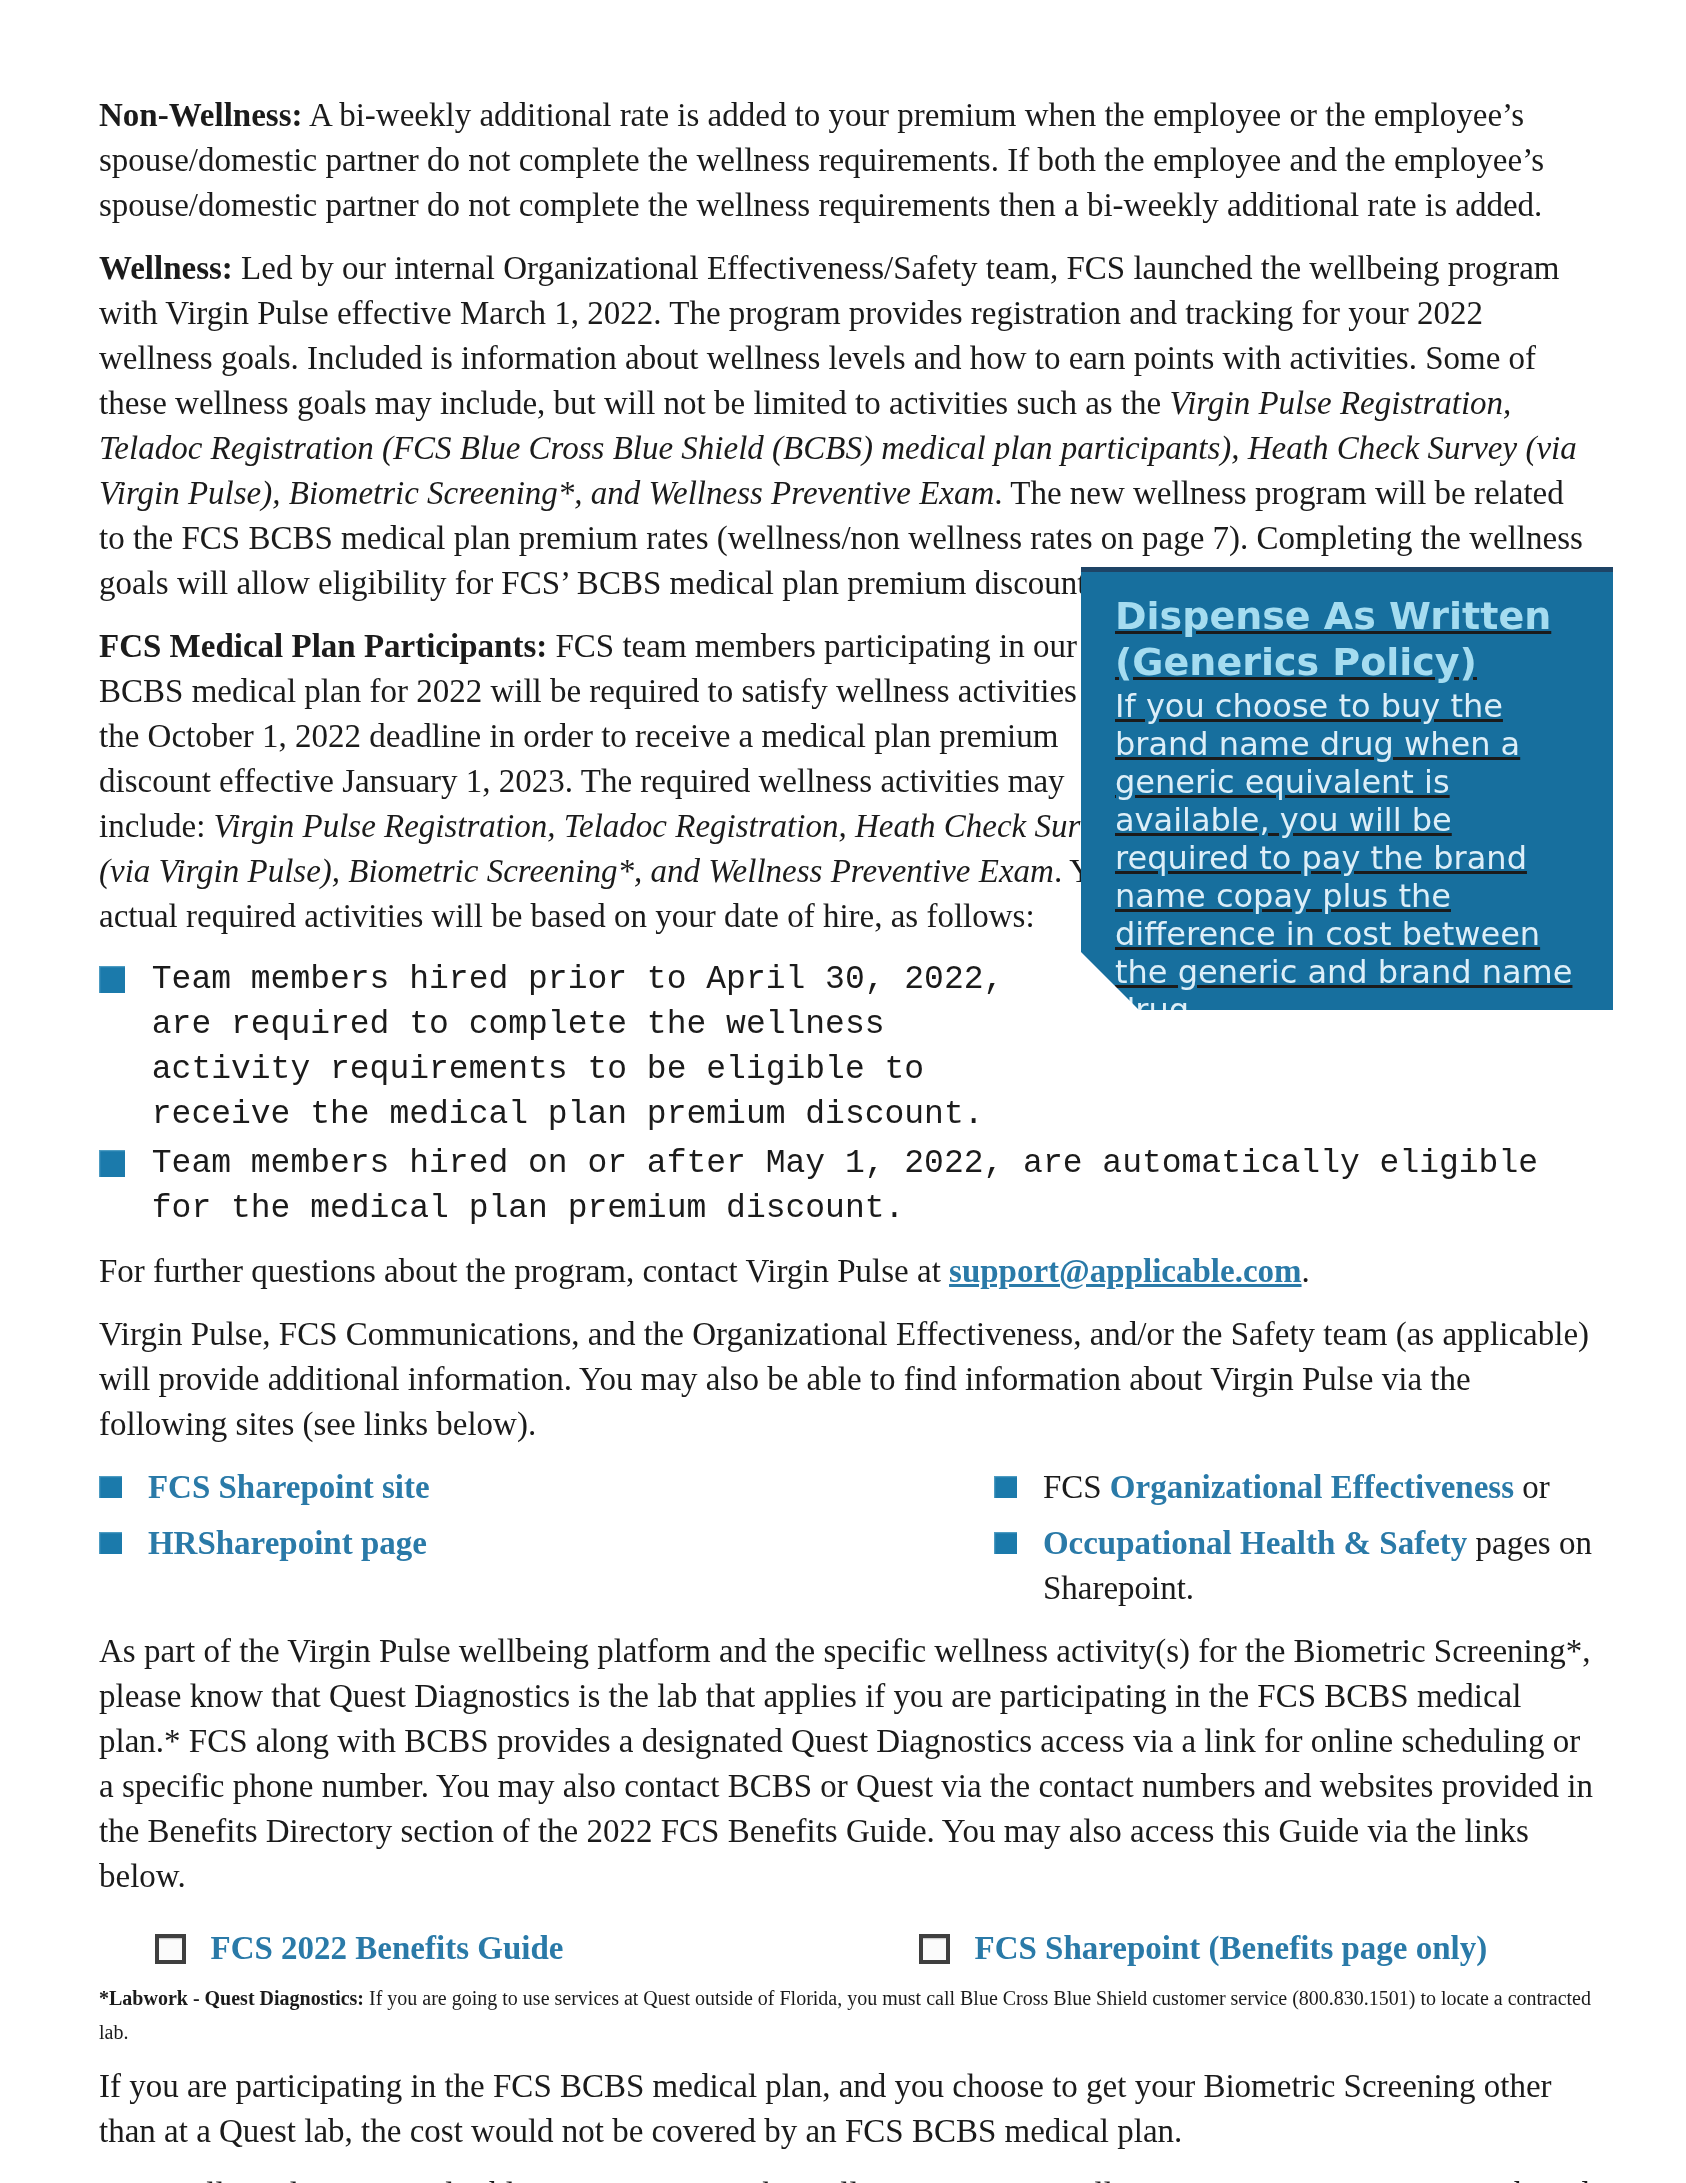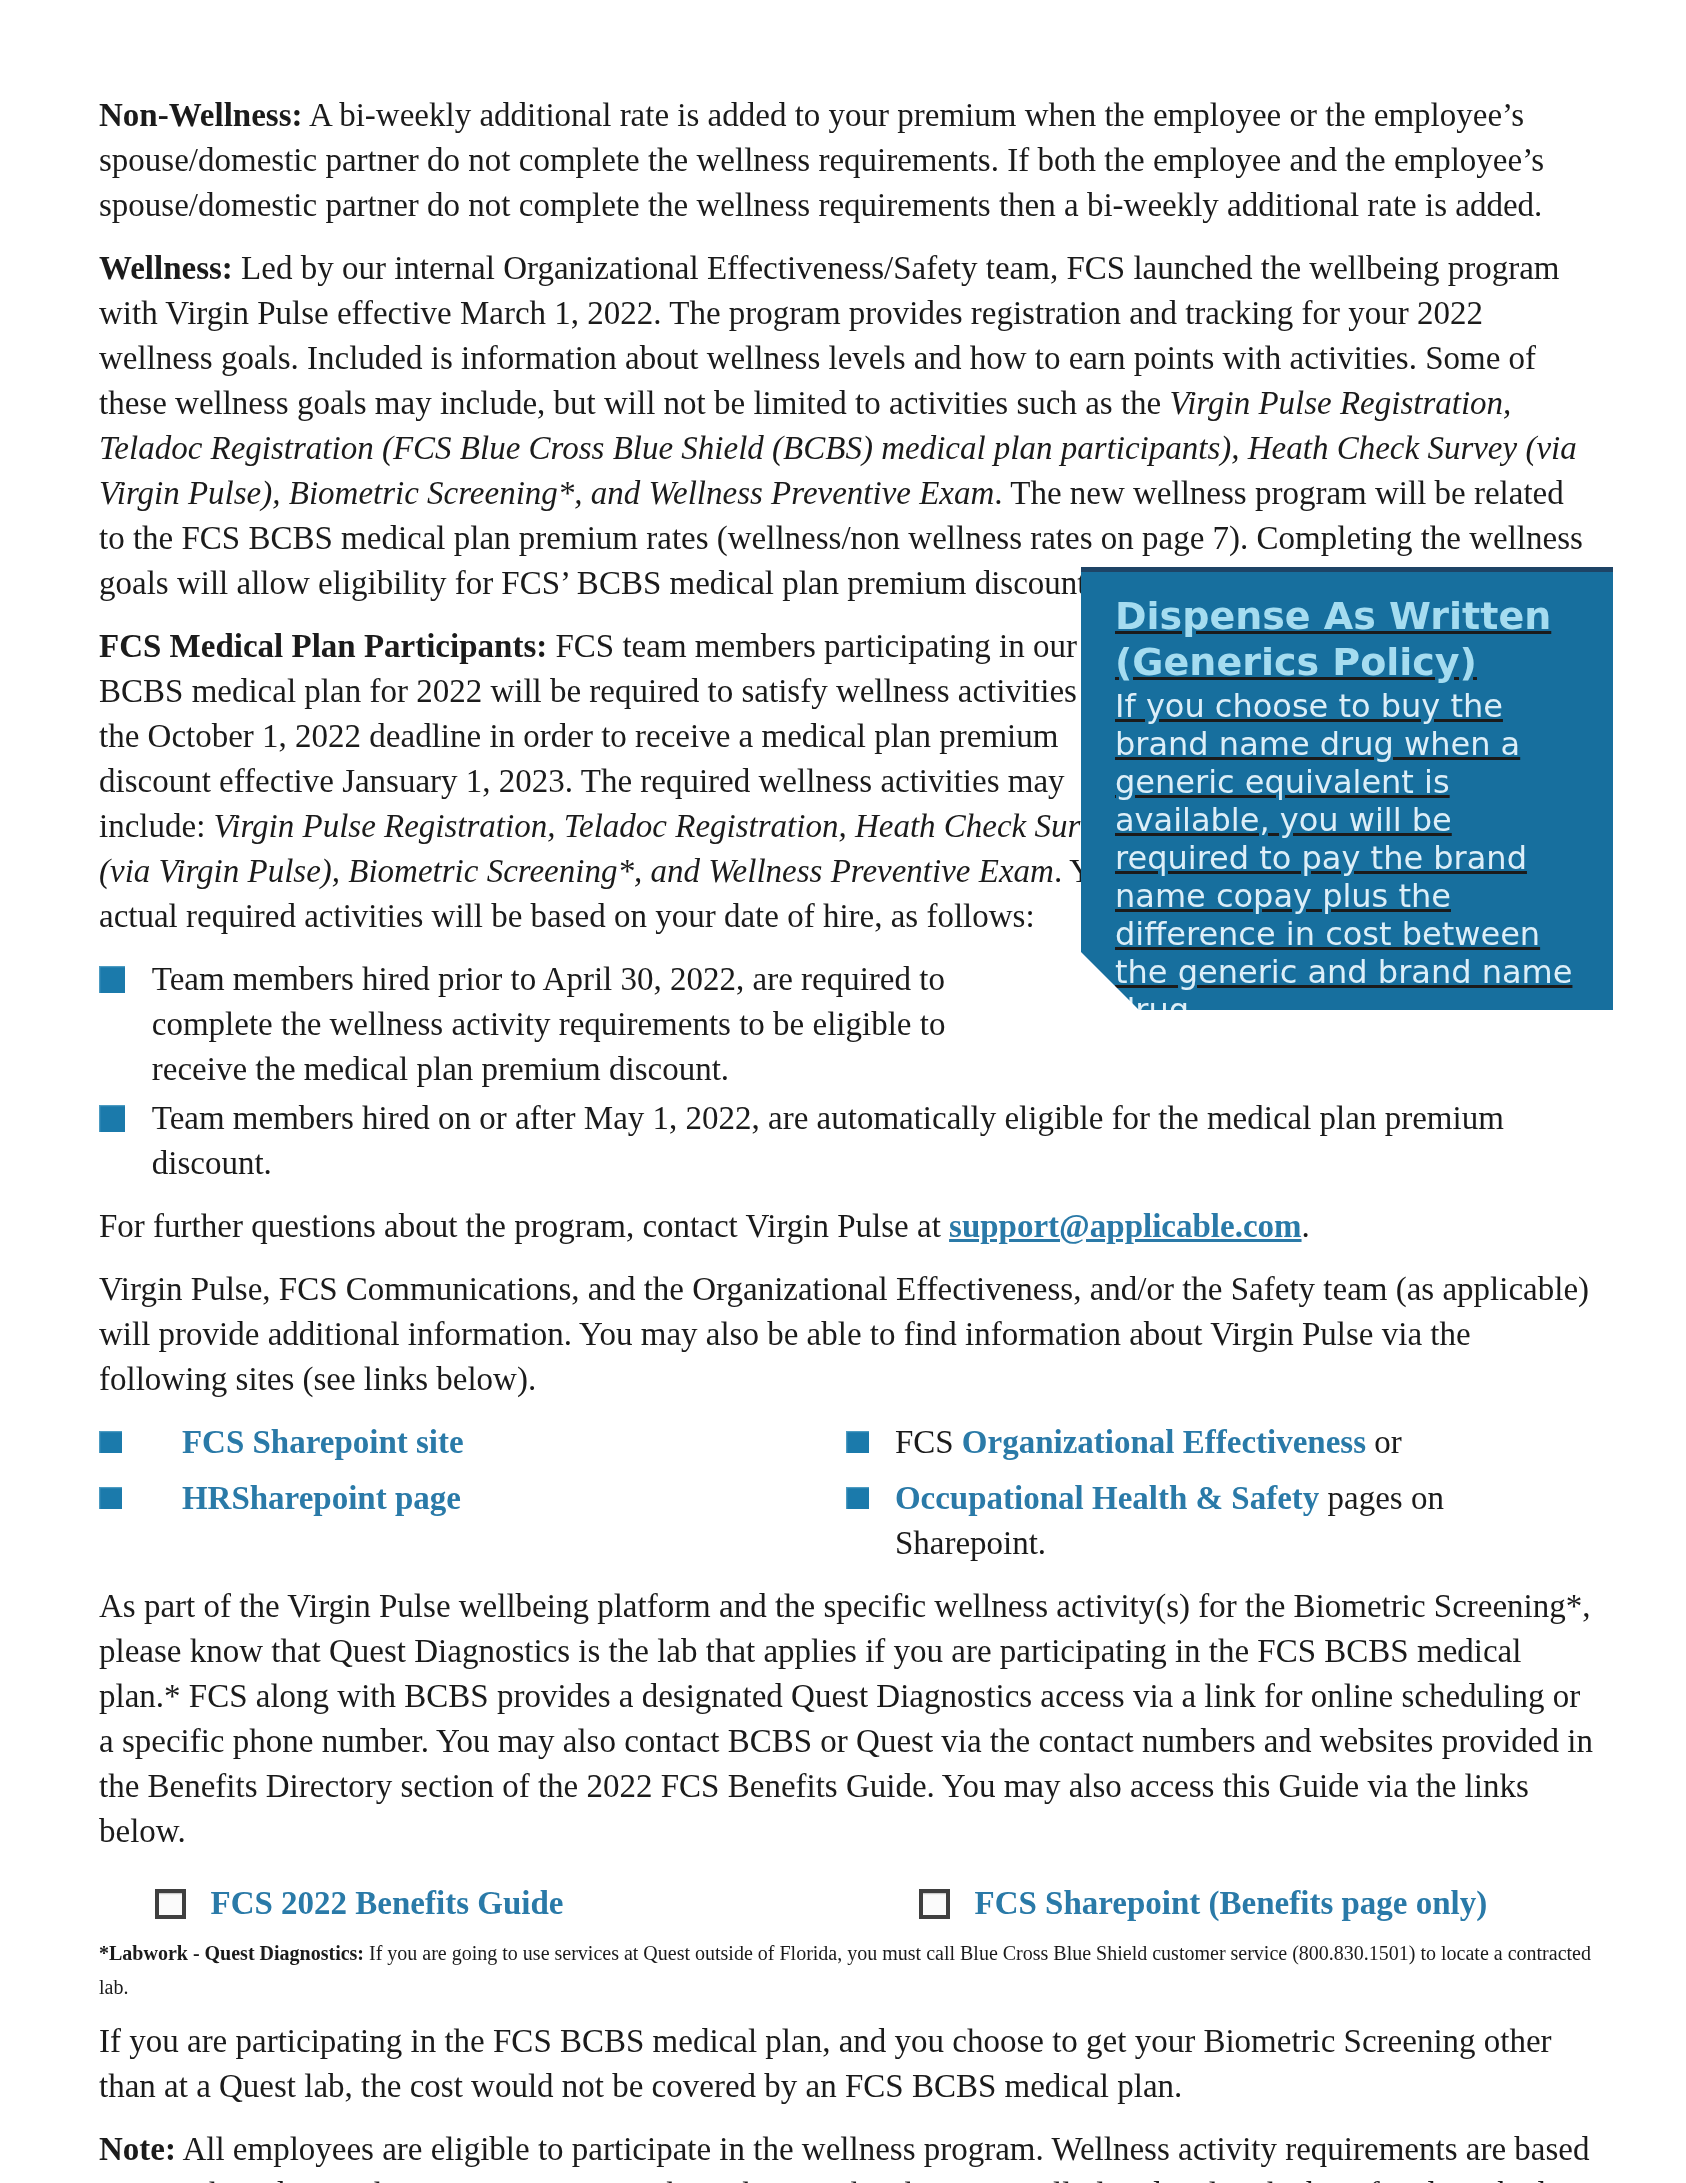--- a/index.html
+++ b/index.html
@@ -18,25 +18,25 @@
   .lead{font-weight:bold;}
   .it{font-style:italic;}
   .narrow{margin-right:456px;}   
   .link{color:#2a7aa8;font-weight:bold;text-decoration:none;cursor:pointer;}
   .link.underline{text-decoration:underline;}
   
   .blist{margin:0 0 18px 0;}
   .bitem{display:flex;align-items:flex-start;margin:0 0 4px 0;}
   .bsq{flex:0 0 auto;width:26.4px;height:26.4px;margin:9.3px 26.4px 0 0;
        background:#1b7aab;box-shadow:inset 1.3px 1.3px 0 #4d9cc2;}
-  .bitem .btxt{flex:1 1 auto;}
+  .bitem .btxt{flex:1 1 auto;font-family:Liberation Mono, monospace;}
   .bitem.first .btxt{margin-right:545px;}
   
   .link-row{display:flex;margin:0;}
-  .link-row .cell-left{width:747px;flex:0 0 auto;display:flex;gap:34px;}
+  .link-row .cell-left{width:895px;flex:0 0 auto;display:flex;}
   .link-row .cell-right{flex:1 1 auto;display:flex;}
   .row-gap{margin-bottom:11.2px;}
   
   .check-row{display:flex;margin:26.4px 0 10.6px 0;padding-left:56px;}
   .check-left{width:764px;flex:0 0 auto;display:flex;}
   .check-right{flex:1 1 auto;display:flex;}
   .cbx{flex:0 0 auto;width:22.5px;height:22.5px;margin:8px 25px 0 0;
        background:#fbfbfb;border:4px solid #3f3f3f;box-shadow:inset 0 1.3px 0 #c9c9c9;}
   
   .footnote{font-size:20px;line-height:34px;margin:0 0 14.5px 0;}

